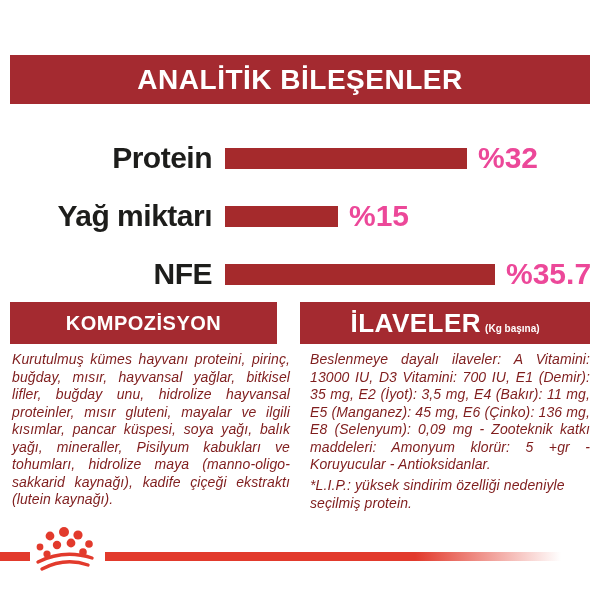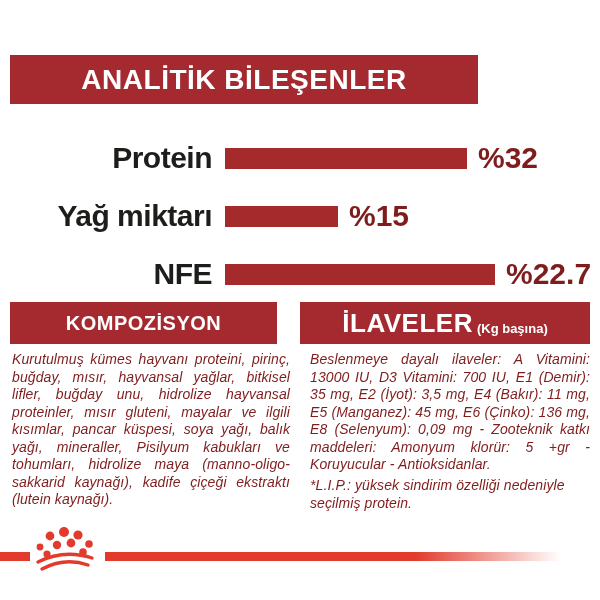--- a/index.html
+++ b/index.html
@@ -6,35 +6,35 @@
   body{
     width:600px;height:600px;position:relative;background:#ffffff;
     font-family:"Liberation Sans", sans-serif;overflow:hidden;
   }
   
   .banner{
     position:absolute;background:#a42a30;color:#ffffff;
     display:flex;align-items:center;justify-content:center;
     font-weight:bold;
   }
-  .banner-top{left:10px;top:55px;width:468px;height:49px;font-size:28px;letter-spacing:.5px;}
+  .banner-top{left:10px;top:55px;width:580px;height:49px;font-size:28px;letter-spacing:.5px;}
   
   .chart{position:absolute;left:0;top:119px;width:600px;}
   .chart-row{display:flex;align-items:center;height:38px;margin-top:20px;}
   .chart-label{
     width:212px;text-align:right;font-size:30px;font-weight:bold;color:#1d1d1b;
     letter-spacing:-0.5px;white-space:nowrap;
   }
   .chart-bar{height:21px;background:#a52a2c;margin-left:13px;}
-  .chart-value{margin-left:11px;font-size:30px;font-weight:bold;color:#7f1d1d;white-space:nowrap;}
+  .chart-value{margin-left:11px;font-size:30px;font-weight:bold;color:#ec4899;white-space:nowrap;}
   
   .banner-comp{left:10px;top:302px;width:267px;height:42px;font-size:20px;letter-spacing:.5px;}
   .banner-add{left:300px;top:302px;width:290px;height:42px;}
   .banner-add .big{font-size:26px;font-weight:bold;letter-spacing:.5px;}
-  .banner-add .small{font-size:13px;font-weight:bold;margin-left:4px;padding-top:10px;}
+  .banner-add .small{font-size:10px;font-weight:bold;margin-left:4px;padding-top:10px;}
   
   .bodytext{
     position:absolute;font-size:14px;line-height:17.5px;color:#7f1d1d;
     text-align:justify;letter-spacing:0.1px;font-style:italic;
   }
   .comp-body{left:12px;top:351px;width:278px;}
   .add-body{left:310px;top:351px;width:280px;}
   .footnote{left:310px;top:477px;width:280px;text-align:left;}
   
   .rule-left{position:absolute;left:0;top:552px;width:30px;height:9px;background:#e23a2c;}
@@ -58,21 +58,21 @@
       <div class="chart-value">%32</div>
     </div>
     <div class="chart-row">
       <div class="chart-label">Yağ miktarı</div>
       <div class="chart-bar" style="width: 113px; background: rgb(165, 42, 44);"></div>
       <div class="chart-value">%15</div>
     </div>
     <div class="chart-row">
       <div class="chart-label">NFE</div>
       <div class="chart-bar" style="width: 270px; background: rgb(165, 42, 44);"></div>
-      <div class="chart-value">%22.7</div>
+      <div class="chart-value">%35.7</div>
     </div>
   </div>
 
 <div class="banner banner-comp">
   <span>KOMPOZİSYON</span>
 </div>
 <div class="bodytext comp-body">Kurutulmuş kümes hayvanı proteini, pirinç, buğday, mısır, hayvansal yağlar, bitkisel lifler, buğday unu, hidrolize hayvansal proteinler, mısır gluteni, mayalar ve ilgili kısımlar, pancar küspesi, soya yağı, balık yağı, mineraller, Pisilyum kabukları ve tohumları, hidrolize maya (manno-oligo- sakkarid kaynağı), kadife çiçeği ekstraktı (lutein kaynağı).</div>
 
 <div class="banner banner-add">
   <span class="big">İLAVELER</span>

